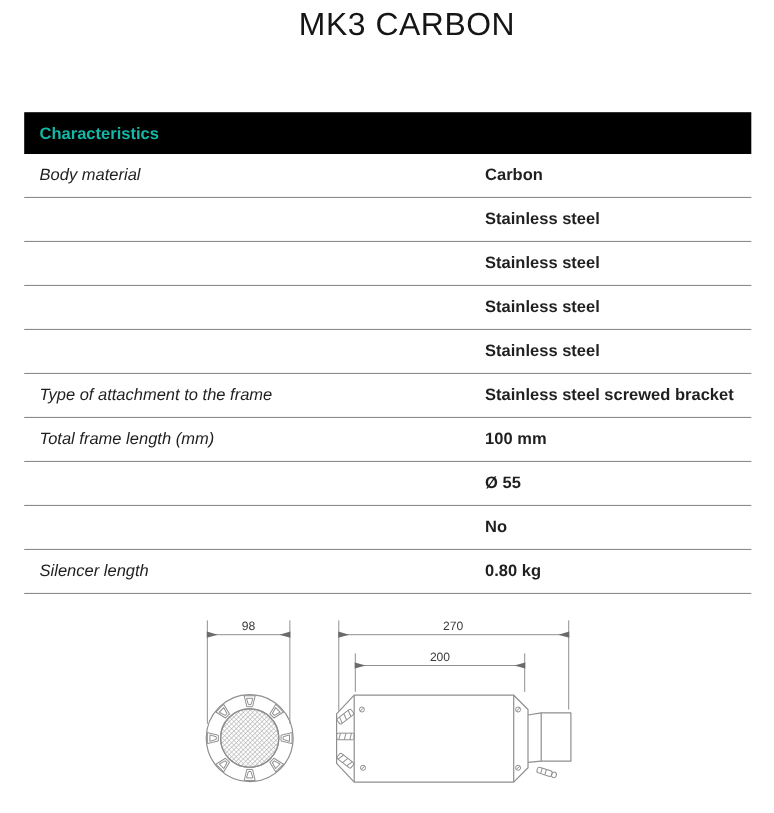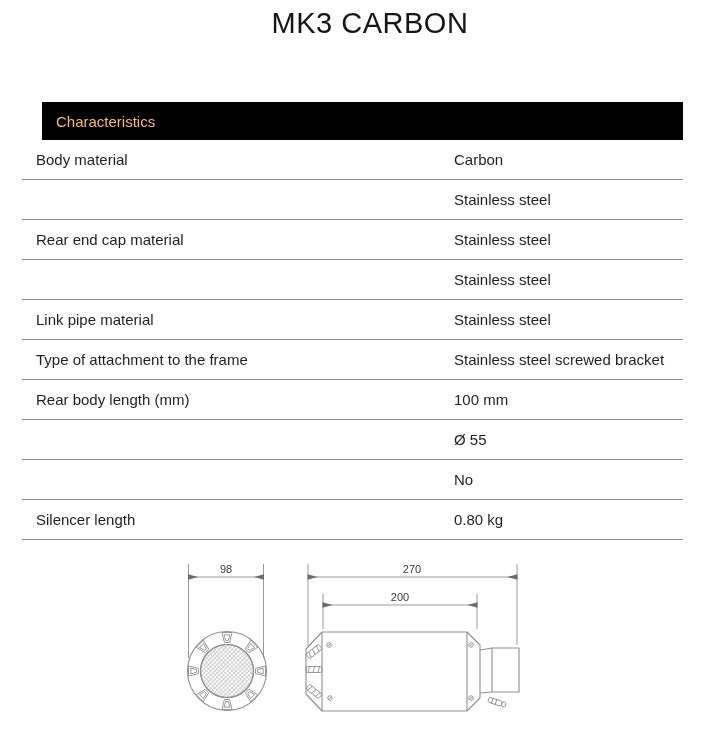--- a/index.html
+++ b/index.html
@@ -28,52 +28,53 @@
     padding-left: 36px;
   }
   .spec-table {
     position: absolute;
     left: 22px;
     top: 102px;
     width: 661px;
   }
   .spec-header {
     background: #000000;
-    color: #fdba74;
+    color: #14b8a6;
     height: 38px;
     display: flex;
     align-items: center;
     padding-left: 14px;
     box-sizing: border-box;
     font-size: 15px;
-    font-weight: 400;
-    margin-left: 20px;
+    font-weight: 700;
   }
   .spec-row {
     position: relative;
     height: 40px;
     border-bottom: 1.5px solid #8c8c8c;
     box-sizing: border-box;
     display: flex;
     align-items: center;
     font-size: 15px;
     color: #1f1f1f;
   }
   .spec-label {
     padding-left: 14px;
     white-space: nowrap;
+    font-style: italic;
   }
   .spec-value {
     position: absolute;
-    left: 432px;
+    left: 419px;
     top: 0;
     height: 100%;
     display: flex;
     align-items: center;
     white-space: nowrap;
+    font-weight: bold;
   }
   .drawing {
     position: absolute;
     left: 0;
     top: 550px;
     width: 704px;
     height: 189px;
   }
   .dim-text {
     font-size: 11px;
@@ -92,36 +93,34 @@
     <div class="spec-header">Characteristics</div>
 
     <div class="spec-row">
       <div class="spec-label">Body material</div>
       <div class="spec-value">Carbon</div>
     </div>
     <div class="spec-row">
       <div class="spec-value">Stainless steel</div>
     </div>
     <div class="spec-row">
-      <div class="spec-label">Rear end cap material</div>
-      <div class="spec-value">Stainless steel</div>
-    </div>
-    <div class="spec-row">
-      <div class="spec-value">Stainless steel</div>
-    </div>
-    <div class="spec-row">
-      <div class="spec-label">Link pipe material</div>
+      <div class="spec-value">Stainless steel</div>
+    </div>
+    <div class="spec-row">
+      <div class="spec-value">Stainless steel</div>
+    </div>
+    <div class="spec-row">
       <div class="spec-value">Stainless steel</div>
     </div>
     <div class="spec-row">
       <div class="spec-label">Type of attachment to the frame</div>
       <div class="spec-value">Stainless steel screwed bracket</div>
     </div>
     <div class="spec-row">
-      <div class="spec-label">Rear body length (mm)</div>
+      <div class="spec-label">Total frame length (mm)</div>
       <div class="spec-value">100 mm</div>
     </div>
     <div class="spec-row">
       <div class="spec-value">Ø 55</div>
     </div>
     <div class="spec-row">
       <div class="spec-value">No</div>
     </div>
     <div class="spec-row">
       <div class="spec-label">Silencer length</div>

